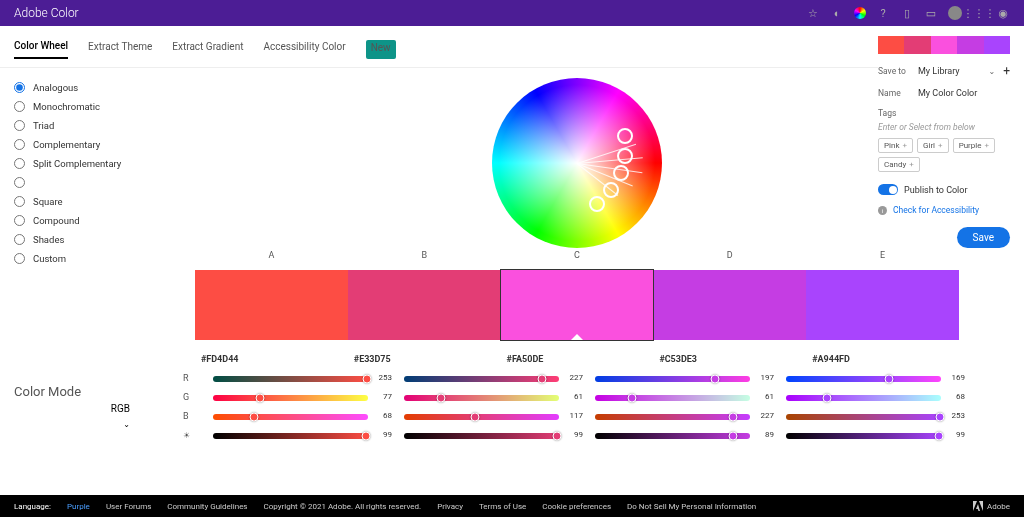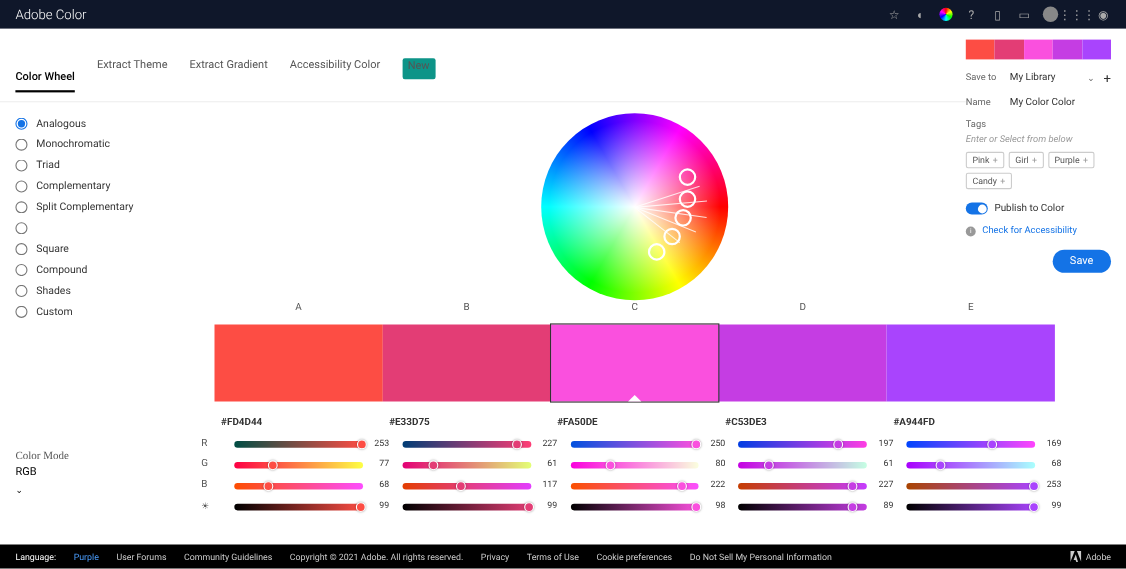--- a/index.html
+++ b/index.html
@@ -1,37 +1,37 @@
 <!DOCTYPE html>
 <html><head>
 <meta charset="utf-8">
 <style>
 * { margin:0; padding:0; box-sizing:border-box; font-family:-apple-system,BlinkMacSystemFont,"Segoe UI",Roboto,sans-serif; }
 body { width:1024px; height:517px; background:#fff; overflow:hidden; position:relative; }
-.topbar { background:#0f172a; height:26px; display:flex; align-items:center; padding:0 14px; color:#fff; }
+.topbar { background:#4c1d95; height:26px; display:flex; align-items:center; padding:0 14px; color:#fff; }
 .brand { font-size:12px; font-weight:300; }
 .topnav { display:flex; gap:28px; margin-left:310px; }
 .topnav span { font-size:10px; letter-spacing:0.5px; color:#888; cursor:pointer; }
 .topnav span.active { color:#fff; font-weight:600; }
 .topicons { margin-left:auto; display:flex; gap:10px; align-items:center; }
 .topicons .ic { width:14px; height:14px; display:flex; align-items:center; justify-content:center; font-size:11px; color:#aaa; cursor:pointer; }
 .subnav { display:flex; gap:20px; padding:14px 14px 8px; border-bottom:1px solid #eee; align-items:center; width:878px; }
 .subnav span { font-size:10px; color:#555; cursor:pointer; padding-bottom:6px; }
-.subnav span.active { color:#000; border-bottom:2px solid #000; font-weight:500;margin-top:25px; }
+.subnav span.active { color:#000; border-bottom:2px solid #000; font-weight:500; }
 .badge-new { background:#0d9488; color:#fff; font-size:8px; padding:2px 5px; border-radius:2px; }
 .main { display:flex; height:456px; }
 .leftcol { width:130px; padding:14px 0 0 14px; }
 .harmony-label { font-size:9px; color:#555; display:flex; gap:4px; align-items:center; margin-bottom:10px; }
 .info-ic { width:9px; height:9px; border:1px solid #999; border-radius:50%; font-size:6px; display:flex; align-items:center; justify-content:center; }
 .rule { display:flex; align-items:center; gap:8px; margin-bottom:8px; cursor:pointer; }
 .rule input { width:11px; height:11px; accent-color:#1473e6; }
 .rule label { font-size:9.5px; color:#333; }
 .colormode { margin-top:120px; }
-.colormode-label { font-size:10px; color:#555;font-family:Liberation Serif, serif; }
-.colormode-sel { font-size:10px; margin-top:4px; display:flex; align-items:flex-start; gap:6px; cursor:pointer;flex-direction:column; }
+.colormode-label { font-size:13px; color:#555; }
+.colormode-sel { font-size:10px; margin-top:4px; display:flex; align-items:flex-end; gap:6px; cursor:pointer;flex-direction:column; }
 .center { flex:1; padding:10px 0 0 0; display:flex; flex-direction:column; align-items:center; position:relative; }
 .wheel { width:170px; height:170px; border-radius:50%; position:relative; background:conic-gradient(from 90deg,#ff0000,#ff8000,#ffff00,#80ff00,#00ff00,#00ff80,#00ffff,#0080ff,#0000ff,#8000ff,#ff00ff,#ff0080,#ff0000); }
 .wheel::after { content:""; position:absolute; inset:0; border-radius:50%; background:radial-gradient(circle,#fff 0%,rgba(255,255,255,0) 65%); }
 .wheel .dot { position:absolute; width:16px; height:16px; border:2px solid #fff; border-radius:50%; transform:translate(-50%,-50%); z-index:2; }
 .wheel .line { position:absolute; height:1px; background:rgba(255,255,255,0.8); transform-origin:left center; z-index:1; left:50%; top:50%; }
 .swatch-row { display:flex; margin-top:10px; width:764px; }
 .swatch-labels { display:flex; width:764px; margin-top:2px; }
 .swatch-labels span { flex:1; text-align:center; font-size:9px; color:#555; }
 .swatch { flex:1; height:70px; position:relative; }
 .swatch.sel { outline:1px solid #333; z-index:1; }
@@ -239,46 +239,20 @@
             </div>
             <div class="slider-row">
               <div class="track" style="background: linear-gradient(90deg, rgb(0, 0, 0), rgb(227, 61, 117));">
                 <div class="thumb" style="left: 98.8235%; background: rgb(227, 61, 117);"></div>
               </div>
               <span class="val">99</span>
             </div>
           </div>
           <div class="slider-col">
             <div class="slider-row">
-              <div class="track" style="background: linear-gradient(90deg, rgb(0, 80, 222), rgb(255, 80, 222));">
-                <div class="thumb" style="left: 98.0392%; background: rgb(250, 80, 222);"></div>
-              </div>
-              <span class="val">250</span>
-            </div>
-            <div class="slider-row">
-              <div class="track" style="background: linear-gradient(90deg, rgb(250, 0, 222), rgb(250, 255, 222));">
-                <div class="thumb" style="left: 31.3725%; background: rgb(250, 80, 222);"></div>
-              </div>
-              <span class="val">80</span>
-            </div>
-            <div class="slider-row">
-              <div class="track" style="background: linear-gradient(90deg, rgb(250, 80, 0), rgb(250, 80, 255));">
-                <div class="thumb" style="left: 87.0588%; background: rgb(250, 80, 222);"></div>
-              </div>
-              <span class="val">222</span>
-            </div>
-            <div class="slider-row">
-              <div class="track" style="background: linear-gradient(90deg, rgb(0, 0, 0), rgb(250, 80, 222));">
-                <div class="thumb" style="left: 98.0392%; background: rgb(250, 80, 222);"></div>
-              </div>
-              <span class="val">98</span>
-            </div>
-          </div>
-          <div class="slider-col">
-            <div class="slider-row">
               <div class="track" style="background: linear-gradient(90deg, rgb(0, 61, 227), rgb(255, 61, 227));">
                 <div class="thumb" style="left: 77.2549%; background: rgb(197, 61, 227);"></div>
               </div>
               <span class="val">197</span>
             </div>
             <div class="slider-row">
               <div class="track" style="background: linear-gradient(90deg, rgb(197, 0, 227), rgb(197, 255, 227));">
                 <div class="thumb" style="left: 23.9216%; background: rgb(197, 61, 227);"></div>
               </div>
               <span class="val">61</span>

